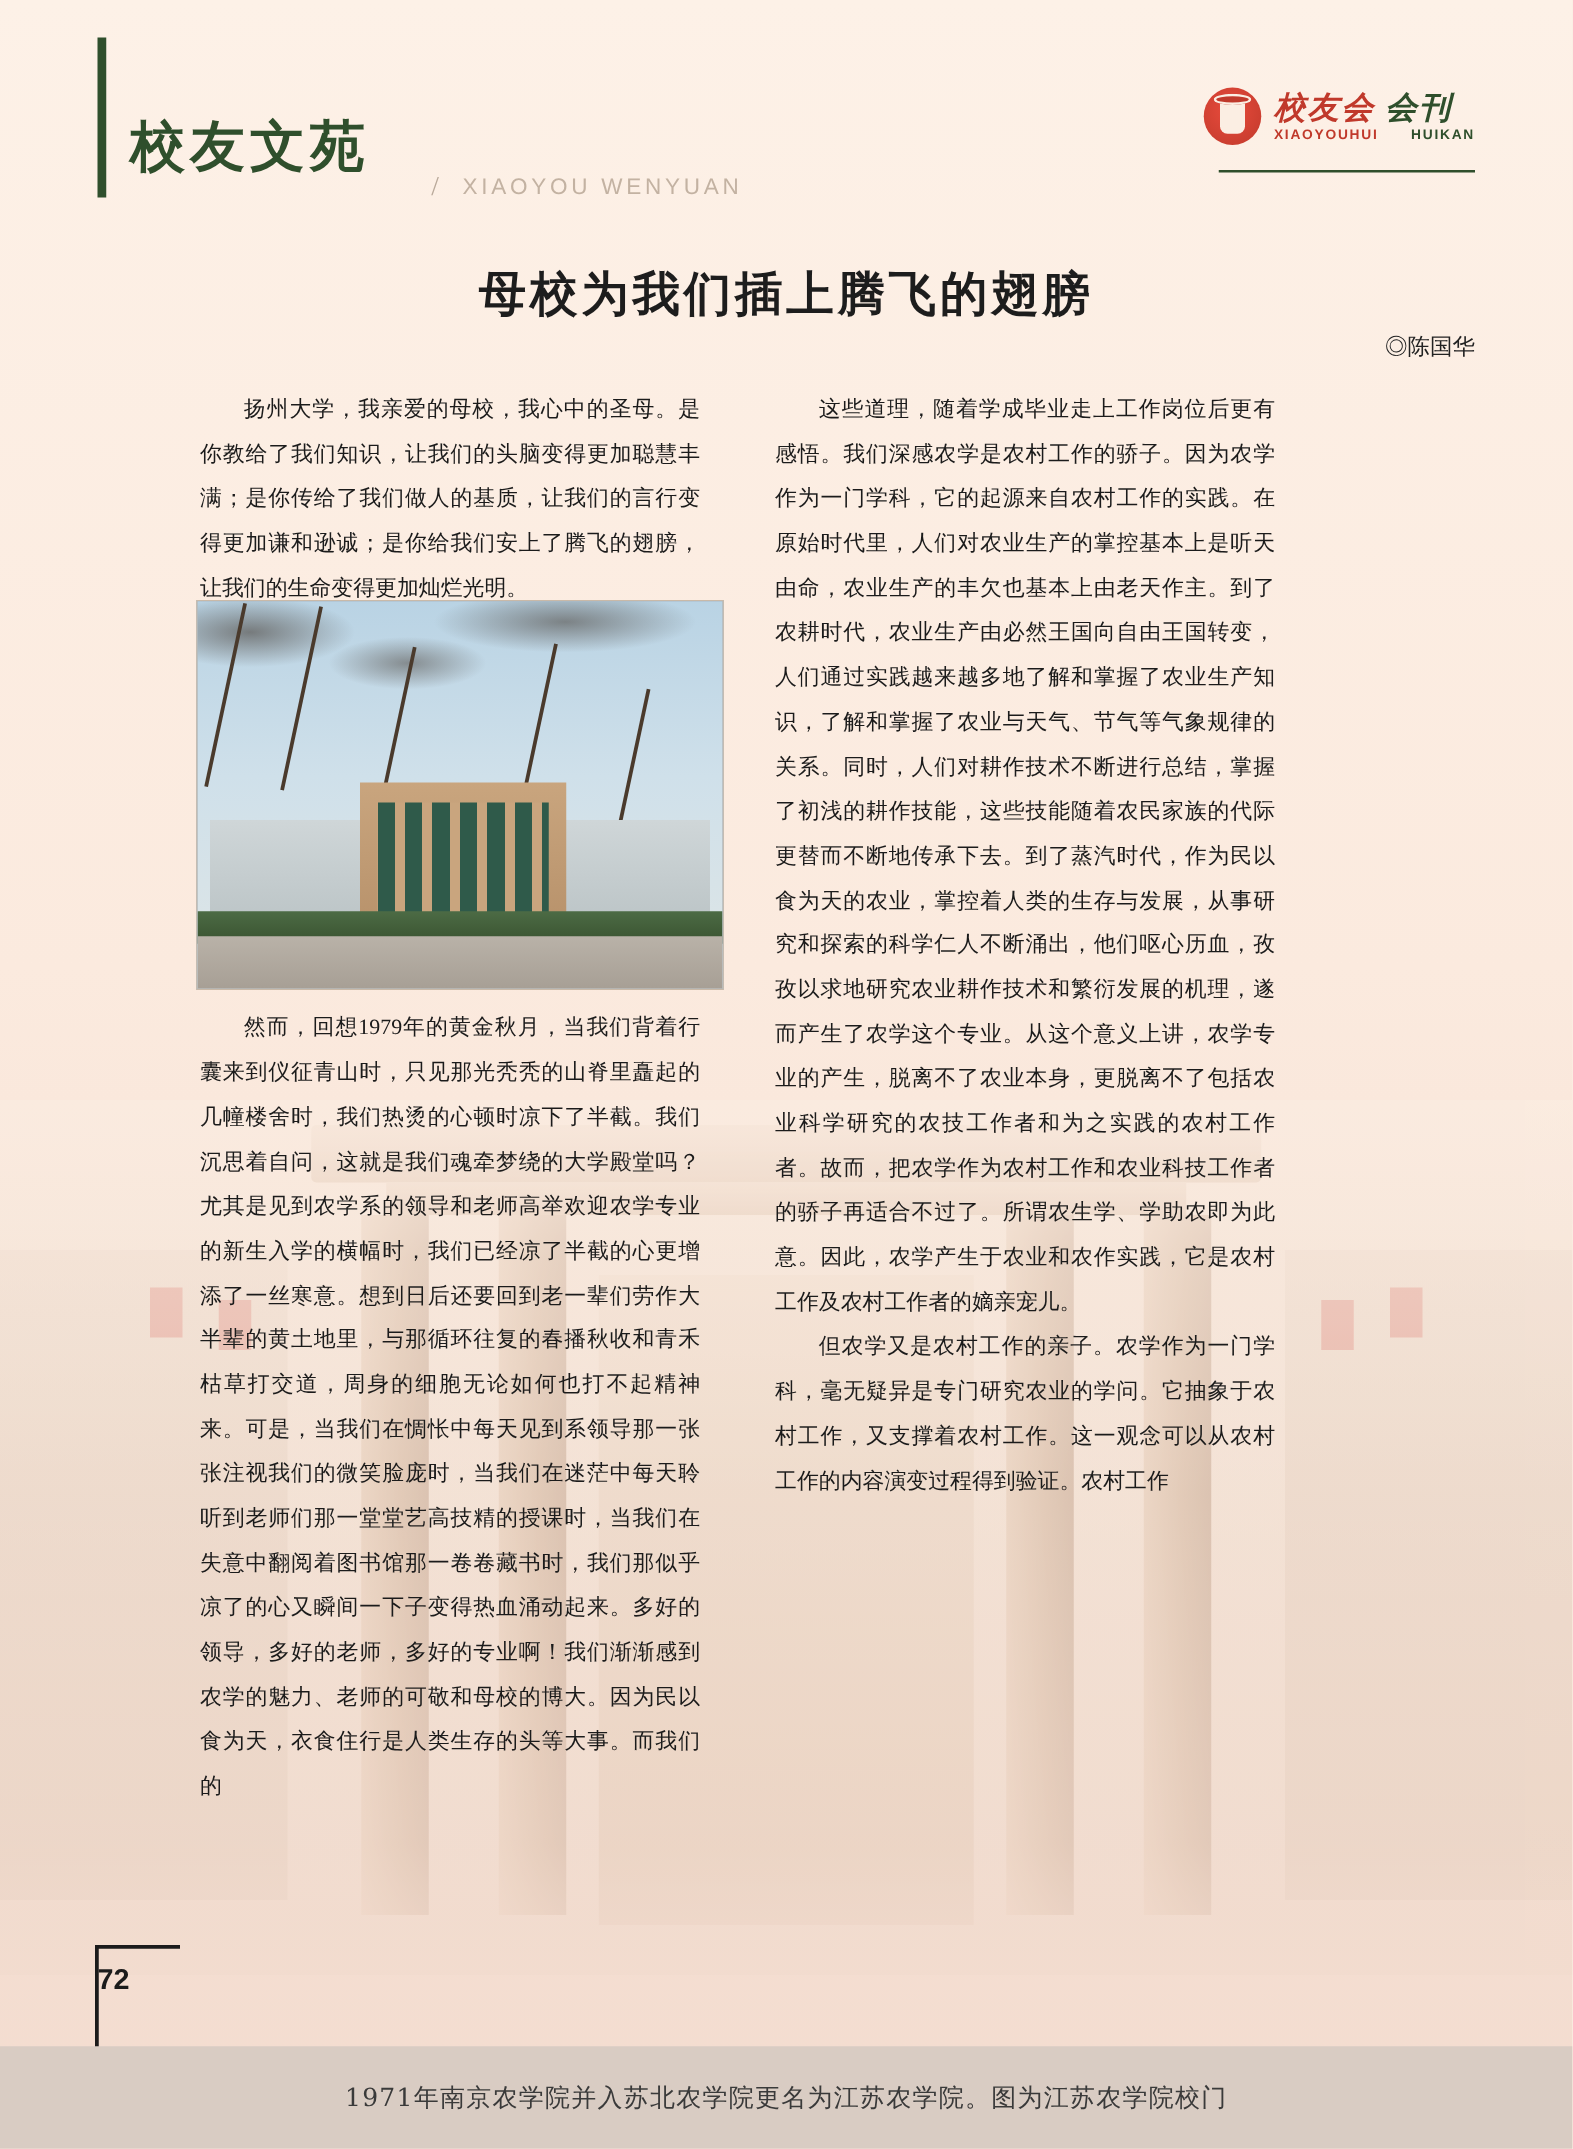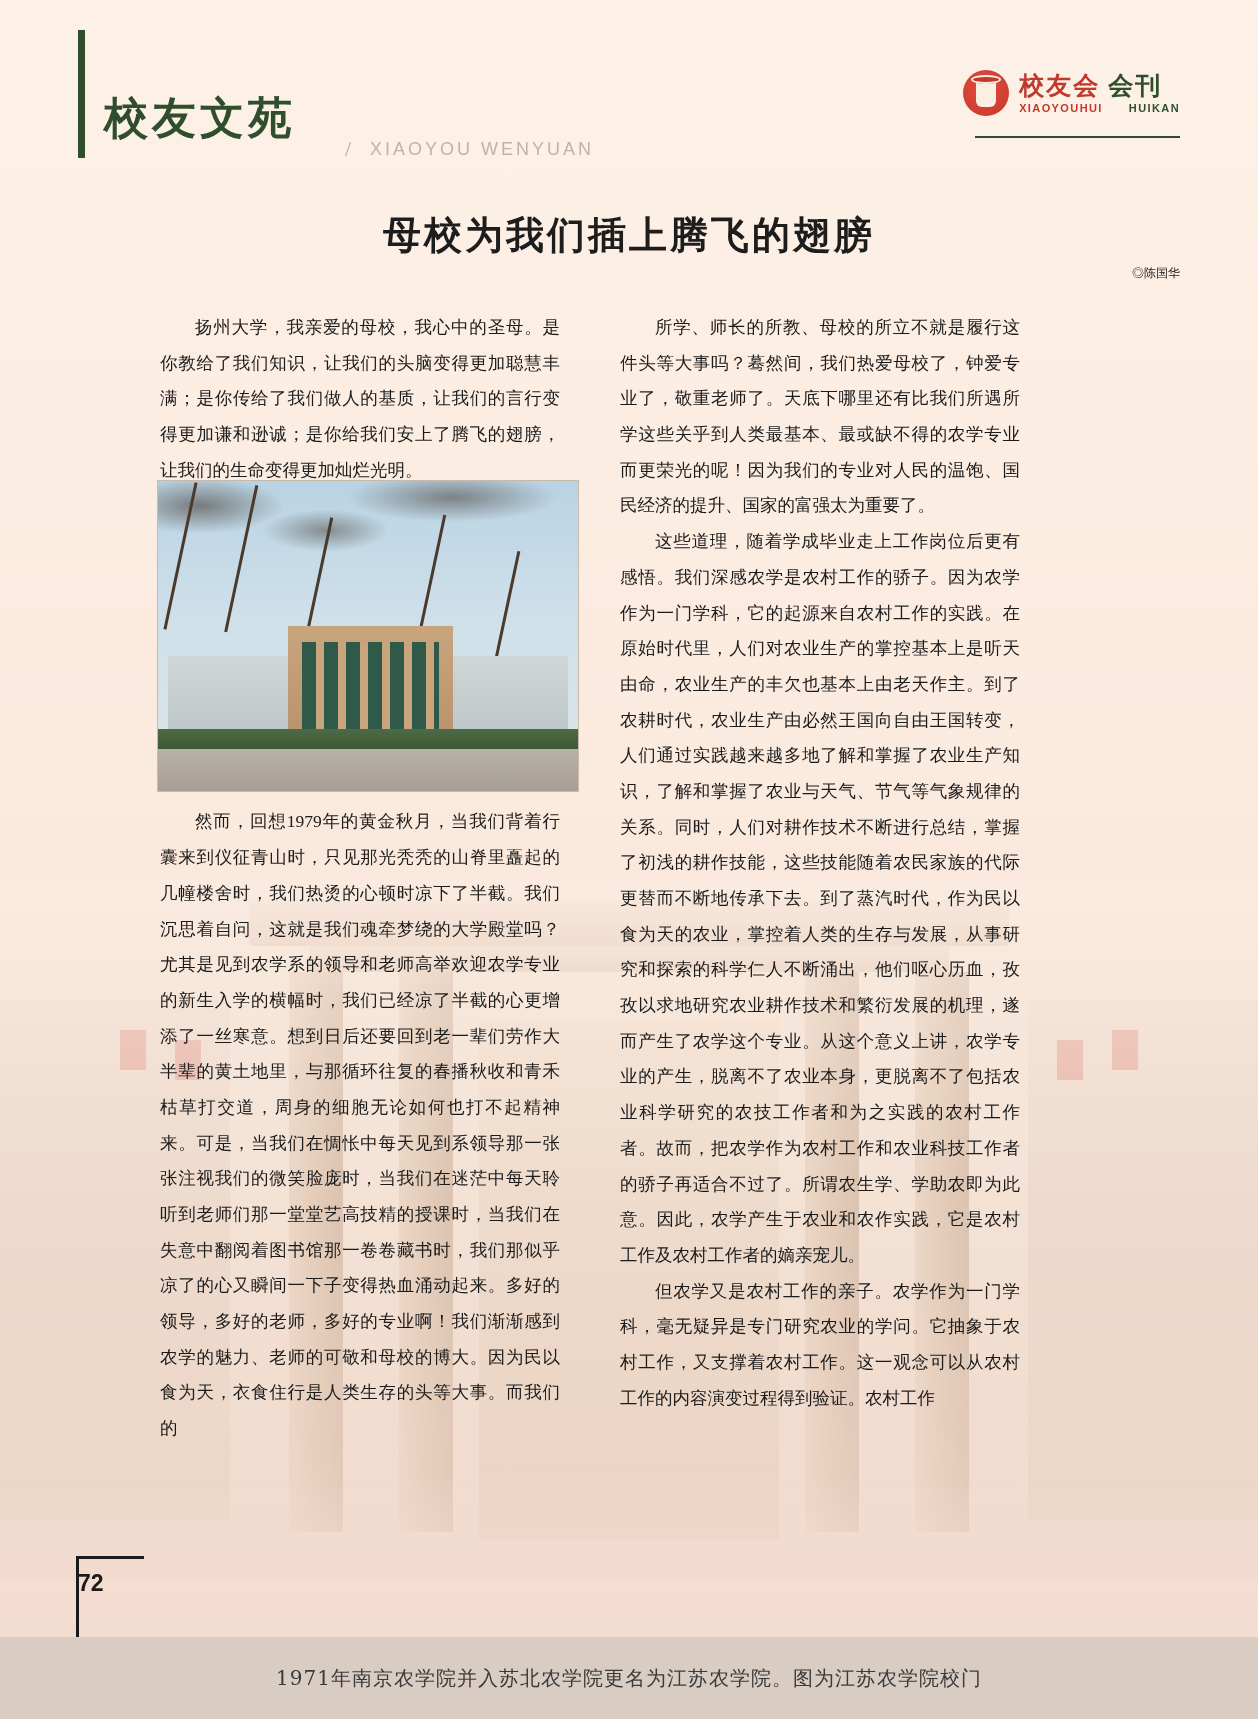--- a/index.html
+++ b/index.html
@@ -100,41 +100,42 @@
   .logo-mark:after{
     content:"";position:absolute;left:8px;top:5px;width:30px;height:9px;
     background:#c0392b;border-radius:50%;
     box-shadow:0 0 0 2px #fbeee3 inset;
   }
   .logo-texts{display:flex;flex-direction:column;justify-content:center;}
   .logo-cn{
     font-family:"DejaVu Serif", serif;
     font-size:25px;font-weight:700;color:#c0392b;letter-spacing:2px;
     line-height:1.1;
+    font-style:italic;
   }
   .logo-cn span.k{color:#2f4f2c;margin-left:8px;}
   .logo-py{
     font-family:"Liberation Sans", sans-serif;
     font-size:11px;font-weight:700;color:#c0392b;letter-spacing:1.4px;
     margin-top:2px;
   }
   .logo-py span.k{color:#2f4f2c;margin-left:26px;}
   .hdr-rule{
     position:absolute;right:78px;top:136px;width:205px;height:2px;background:#2f4f2c;
   }
 
   
   .art-title{
     position:absolute;left:0;right:0;top:210px;text-align:center;
     font-family:Liberation Mono, monospace;
     font-size:38px;font-weight:700;color:#1d1d1d;letter-spacing:3px;
   }
   .art-author{
     position:absolute;right:78px;top:265px;
-    font-size:12px;color:#222;margin-left:28px;
+    font-size:18px;color:#222;margin-left:28px;
   }
 
   
   .col{
     position:absolute;top:310px;width:400px;
     font-size:17.5px;line-height:2.04;color:#1b1b1b;
     text-align:justify;
     font-family:Liberation Serif, serif;
   }
   .col.left{left:160px;}
@@ -268,21 +269,20 @@
     <div class="ph-sky"></div>
     <div class="ph-branch"></div>
     <div class="ph-wing-l"></div>
     <div class="ph-wing-r"></div>
     <div class="ph-bldg"></div>
     <div class="ph-hedge"></div>
     <div class="ph-ground"></div>
   </div>
 
   <div class="col right">
-    <p>所学、师长的所教、母校的所立不就是履行这件头等大事吗？蓦然间，我们热爱母校了，钟爱专业了，敬重老师了。天底下哪里还有比我们所遇所学这些关乎到人类最基本、最或缺不得的农学专业而更荣光的呢！因为我们的专业对人民的温饱、国民经济的提升、国家的富强太为重要了。</p>
     <p>这些道理，随着学成毕业走上工作岗位后更有感悟。我们深感农学是农村工作的骄子。因为农学作为一门学科，它的起源来自农村工作的实践。在原始时代里，人们对农业生产的掌控基本上是听天由命，农业生产的丰欠也基本上由老天作主。到了农耕时代，农业生产由必然王国向自由王国转变，人们通过实践越来越多地了解和掌握了农业生产知识，了解和掌握了农业与天气、节气等气象规律的关系。同时，人们对耕作技术不断进行总结，掌握了初浅的耕作技能，这些技能随着农民家族的代际更替而不断地传承下去。到了蒸汽时代，作为民以食为天的农业，掌控着人类的生存与发展，从事研究和探索的科学仁人不断涌出，他们呕心历血，孜孜以求地研究农业耕作技术和繁衍发展的机理，遂而产生了农学这个专业。从这个意义上讲，农学专业的产生，脱离不了农业本身，更脱离不了包括农业科学研究的农技工作者和为之实践的农村工作者。故而，把农学作为农村工作和农业科技工作者的骄子再适合不过了。所谓农生学、学助农即为此意。因此，农学产生于农业和农作实践，它是农村工作及农村工作者的嫡亲宠儿。</p>
     <p>但农学又是农村工作的亲子。农学作为一门学科，毫无疑异是专门研究农业的学问。它抽象于农村工作，又支撑着农村工作。这一观念可以从农村工作的内容演变过程得到验证。农村工作</p>
   </div>
 
   <div class="pagenum-wrap">
     <div class="pagenum-rule"></div>
     <div class="pagenum-vrule"></div>
     <div class="pagenum">72</div>
   </div>
 

